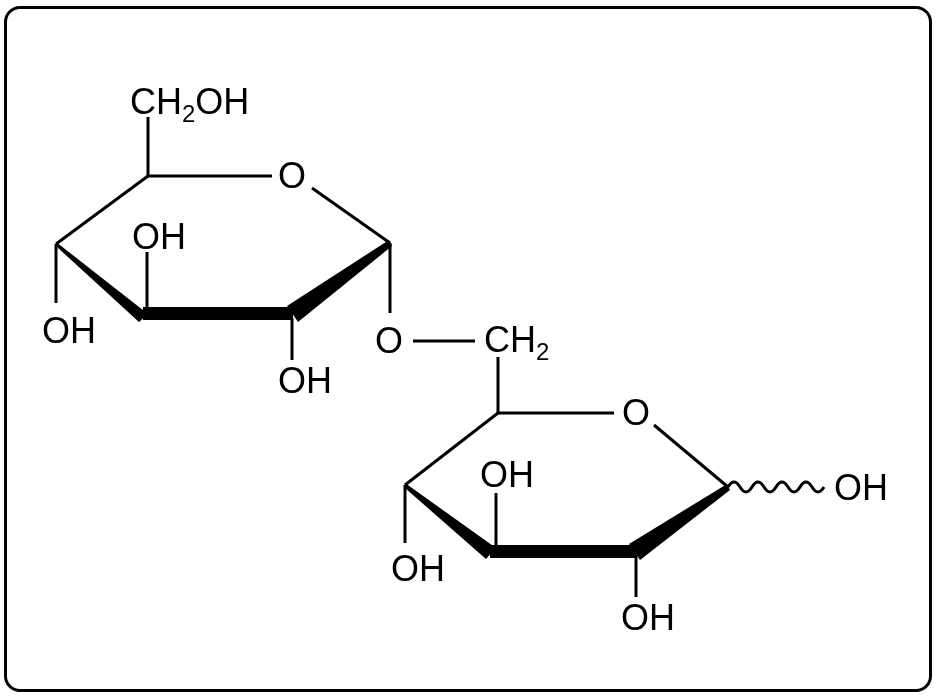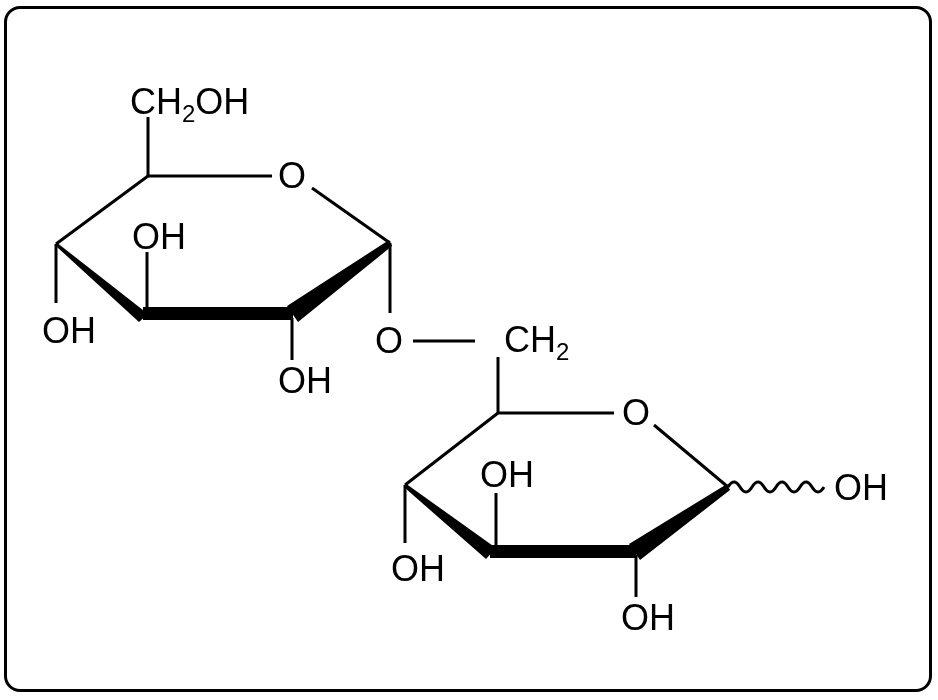--- a/index.html
+++ b/index.html
@@ -52,19 +52,19 @@
   </g>
 </svg>
 
 <div class="lbl" style="left:130px;top:84px;"><span>CH</span><sub>2</sub><span>OH</span></div>
 <div class="lbl" style="left:278px;top:158px;">O</div>
 <div class="lbl" style="left:132px;top:219px;">OH</div>
 <div class="lbl" style="left:42px;top:313px;">OH</div>
 <div class="lbl" style="left:278px;top:363px;">OH</div>
 
 <div class="lbl" style="left:375px;top:323px;">O</div>
-<div class="lbl" style="left:504px;top:322px;"><span>CH</span><sub>2</sub></div>
+<div class="lbl" style="left:484px;top:322px;"><span>CH</span><sub>2</sub></div>
 
 <div class="lbl" style="left:622px;top:395px;">O</div>
 <div class="lbl" style="left:480px;top:457px;">OH</div>
 <div class="lbl" style="left:391px;top:551px;">OH</div>
 <div class="lbl" style="left:621px;top:600px;">OH</div>
 <div class="lbl" style="left:834px;top:470px;">OH</div>
 
 </body></html>

